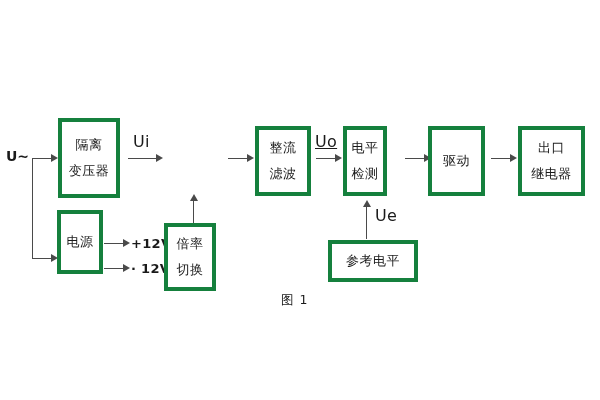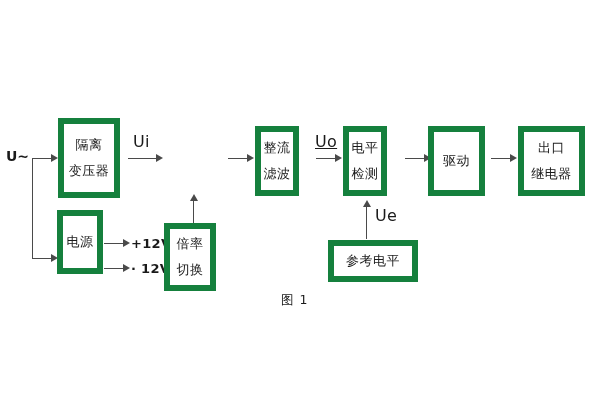--- a/index.html
+++ b/index.html
@@ -13,21 +13,21 @@
   #canvas {
     position: relative;
     width: 600px;
     height: 400px;
     background: #ffffff;
     overflow: hidden;
   }
   .block {
     position: absolute;
     box-sizing: border-box;
-    border: 6px solid #15803d;
+    border: 4px solid #15803d;
     background: #ffffff;
     display: flex;
     flex-direction: column;
     align-items: center;
     justify-content: center;
     color: #1a1a1a;
   }
   .block .line {
     font-size: 13px;
     line-height: 26px;
@@ -104,21 +104,21 @@
   </div>
 
   <div class="sig-label" style="left:133px; top:132px;">Ui</div>
   <div class="wire h" style="left:128px; top:158px; width:29px;"></div>
   <div class="arrowhead right" style="left:156px; top:154px;"></div>
 
 
   <div class="wire h" style="left:228px; top:158px; width:20px;"></div>
   <div class="arrowhead right" style="left:247px; top:154px;"></div>
 
-  <div class="block" style="left:255px; top:126px; width:44px; height:70px;">
+  <div class="block" style="left:255px; top:126px; width:56px; height:70px;">
     <span class="line">整流</span>
     <span class="line">滤波</span>
   </div>
 
   <div class="sig-label" style="left:315px; top:132px;text-decoration:underline;">Uo</div>
   <div class="wire h" style="left:316px; top:158px; width:20px;"></div>
   <div class="arrowhead right" style="left:335px; top:154px;"></div>
 
   <div class="block" style="left:343px; top:126px; width:44px; height:70px;">
     <span class="line">电平</span>

